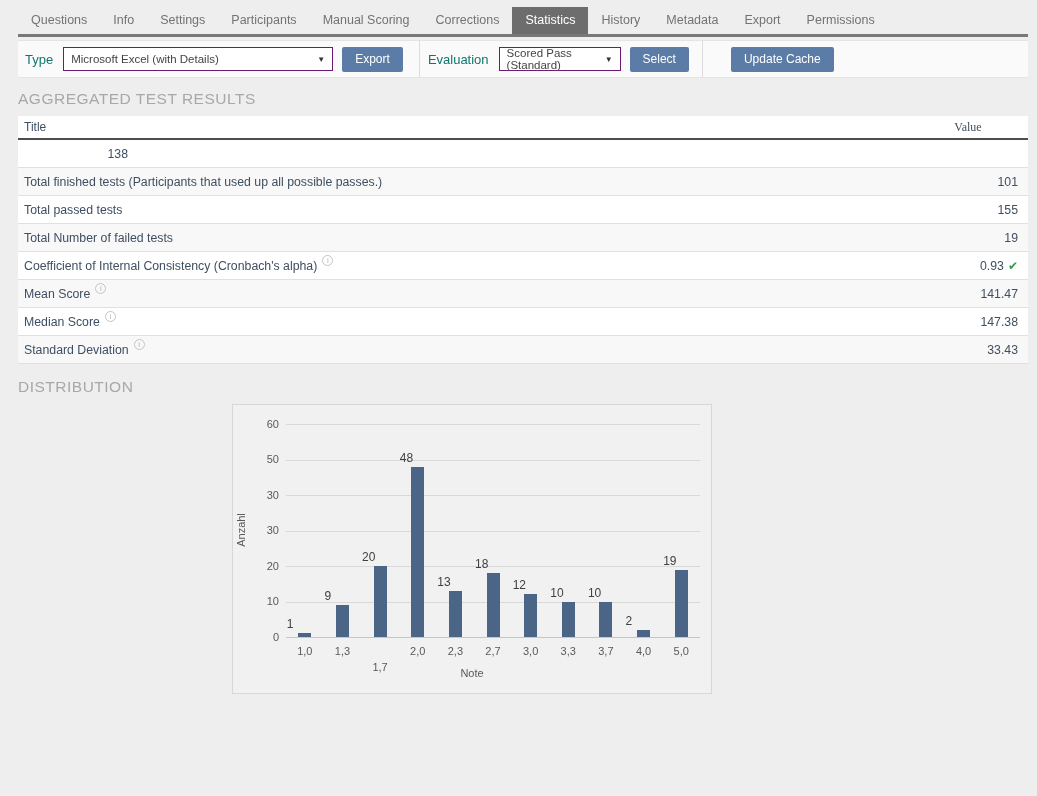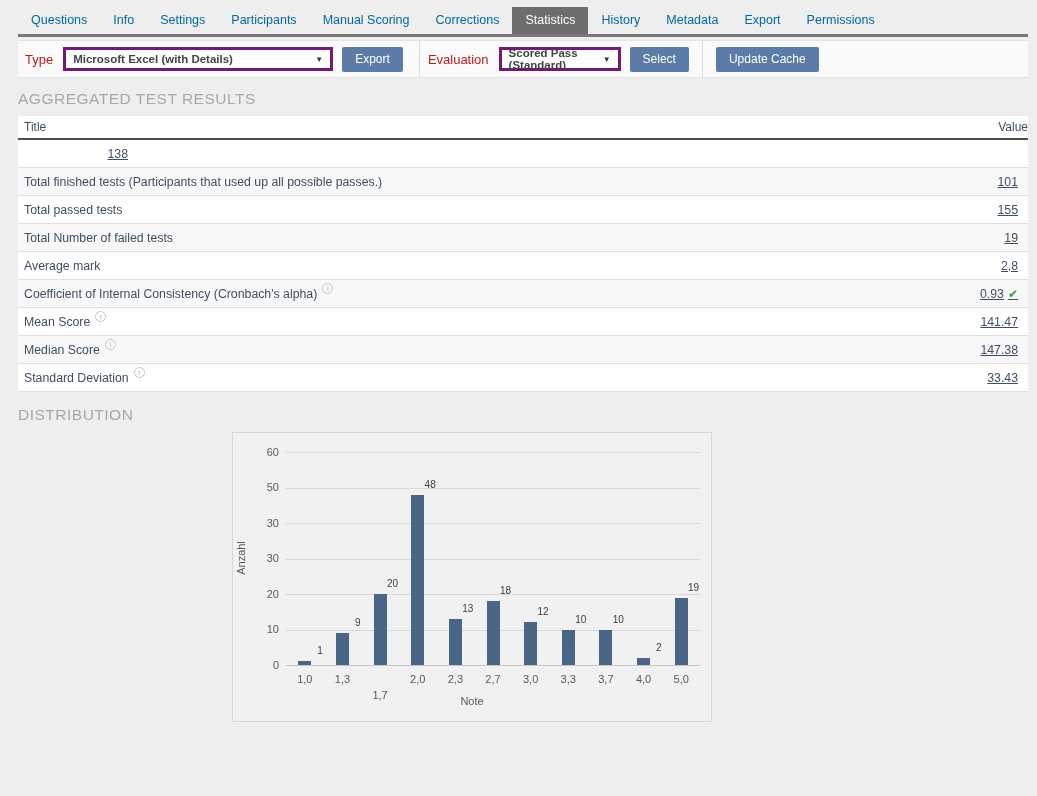--- a/index.html
+++ b/index.html
@@ -8,42 +8,42 @@
     background:#eeeeee;
     font-family:"Liberation Sans", sans-serif;
     color:#3f4f61;
     overflow:hidden;
   }
   .page { width:1037px; height:796px; position:relative; }
 
   
   .topnav { display:flex; align-items:flex-end; padding:7px 0 0 18px; }
   .tab {
-    font-size:12.5px; color:#0369a1; padding:6px 13px 7px 13px;
+    font-size:12.5px; color:#737373; padding:6px 13px 7px 13px;
     cursor:pointer; white-space:nowrap;
   }
   .tab.active { background:#6d6d6d; color:#ffffff; }
   .topnav-underline { height:3px; background:#787878; margin:0 9px 0 18px; }
 
   
   .subnav { display:flex; gap:15px; padding:8px 0 6px 24px; }
   .subnav-item { font-size:11.5px; color:#47586d; cursor:pointer; white-space:nowrap; }
   .subnav-item.active { text-decoration:underline; }
 
   
   .controls {
     margin:3px 9px 0 18px; background:#fafafa;
     border-top:1px solid #e4e4e4; border-bottom:1px solid #e4e4e4;
     height:38px; display:flex; align-items:center; padding-left:7px;
   }
-  .ctl-label { font-size:13px; color:#b91c1c; margin:0 10px 0 0; }
+  .ctl-label { font-size:13px; color:#0f766e; margin:0 10px 0 0; }
   .selectbox {
-    background:#ffffff; border:3px solid #701a75; height:24px;
+    background:#ffffff; border:1px solid #701a75; height:24px;
     display:flex; align-items:center; justify-content:space-between;
-    font-size:11.5px; color:#444; padding:4px 7px; cursor:pointer;font-weight:bold;
+    font-size:11.5px; color:#444; padding:4px 7px; cursor:pointer;
   }
   .selectbox .caret { font-size:8px; color:#333; margin-left:8px; }
   .sel-type { width:270px; }
   .sel-eval { width:122px; }
   .btn {
     background:#5b7ca6; color:#ffffff; font-size:12px; border:none;
     border-radius:2px; height:25px; padding:0 13px; cursor:pointer;
     font-family:"Liberation Sans", sans-serif; white-space:nowrap;
   }
   .vdivider { width:1px; height:38px; background:#dddddd; }
@@ -55,46 +55,46 @@
   }
 
   
   .results-table { margin:0 9px 0 18px; background:#ffffff; }
   .thead {
     display:flex; height:24px; align-items:center;
     border-bottom:2px solid #4d4d4d; font-size:12px; color:#3f4f61;
     background:#ffffff;
   }
   .th-title { flex:1; padding-left:6px; }
-  .th-value { width:120px; text-align:right; }
+  .th-value { width:120px; text-align:center;font-family:Liberation Serif, serif; }
   .trow {
     display:flex; height:28px; align-items:center;
     border-bottom:1px solid #e0e0e0; font-size:12.3px; color:#3f4f61;
   }
   .trow:nth-child(even) { background:#f8f8f8; }
   .td-title { flex:1; padding-left:6px; display:flex; align-items:flex-start; }
-  .td-value { width:120px; text-align:right; padding-right:10px; white-space:nowrap;text-decoration:underline; }
+  .td-value { width:120px; text-align:right; padding-right:10px; white-space:nowrap; }
   .info-icon {
     display:inline-block; width:11px; height:11px; border:1px solid #c4c4c4;
     border-radius:50%; color:#b5b5b5; font-size:8px; line-height:10px;
     text-align:center; margin-left:5px; position:relative; top:-4px;
     font-style:normal;
   }
   .check { color:#2f9e44; font-size:12px; margin-left:4px; }
 
   
   .chart-box {
     position:relative; margin-left:232px; margin-top:6px;
     width:480px; height:290px; background:#f1f1f1; border:1px solid #d7d7d7;
   }
   .gridline { position:absolute; height:1px; background:#d9d9d9; }
   .gridline.zero { background:#c6c6c6; }
   .ytick { position:absolute; width:34px; text-align:right; font-size:11px; color:#595959; }
   .bar { position:absolute; background:#4a6586; }
-  .bar-label { position:absolute; font-size:10px; color:#404040; text-align:right; width:36px; }
+  .bar-label { position:absolute; font-size:12px; color:#404040; text-align:left; width:36px; }
   .xtick { position:absolute; font-size:11px; color:#595959; text-align:center; width:36px; }
   .ylabel {
     position:absolute; font-size:11px; color:#595959;
     transform:rotate(-90deg); transform-origin:center;
   }
   .xlabel { position:absolute; font-size:11px; color:#595959; text-align:center; width:100%; }
 </style>
 </head>
 <body>
 
@@ -124,21 +124,21 @@
     </div>
     <button class="btn" style="margin-left:9px;">Export</button>
     <div class="vdivider" style="margin-left:16px;"></div>
     <span class="ctl-label" style="margin-left:8px;text-align:right;">Evaluation</span>
     <div class="selectbox sel-eval">
       <span>Scored Pass (Standard)</span>
       <span class="caret">▼</span>
     </div>
     <button class="btn" style="margin-left:9px;">Select</button>
     <div class="vdivider" style="margin-left:13px;"></div>
-    <button class="btn" style="margin-left:13px;">Update Cache</button>
+    <button class="btn" style="margin-left:28px;">Update Cache</button>
   </div>
 
   <div class="section-title">AGGREGATED TEST RESULTS</div>
   <div class="results-table">
     <div class="thead">
       <div class="th-title">Title</div>
       <div class="th-value">Value</div>
     </div>
     <div id="table-body">
         <div class="trow">
@@ -154,26 +154,20 @@
           <div class="td-title">
             <span>Total passed tests</span>
           </div>
           <div class="td-value">155</div>
         </div>
         <div class="trow">
           <div class="td-title">
             <span>Total Number of failed tests</span>
           </div>
           <div class="td-value">19</div>
-        </div>
-        <div class="trow">
-          <div class="td-title">
-            <span>Average mark</span>
-          </div>
-          <div class="td-value">2,8</div>
         </div>
         <div class="trow">
           <div class="td-title">
             <span>Coefficient of Internal Consistency (Cronbach's alpha)</span>
             <span class="info-icon">i</span>
           </div>
           <div class="td-value">0.93<span class="check">✔</span></div>
         </div>
         <div class="trow">
           <div class="td-title">

